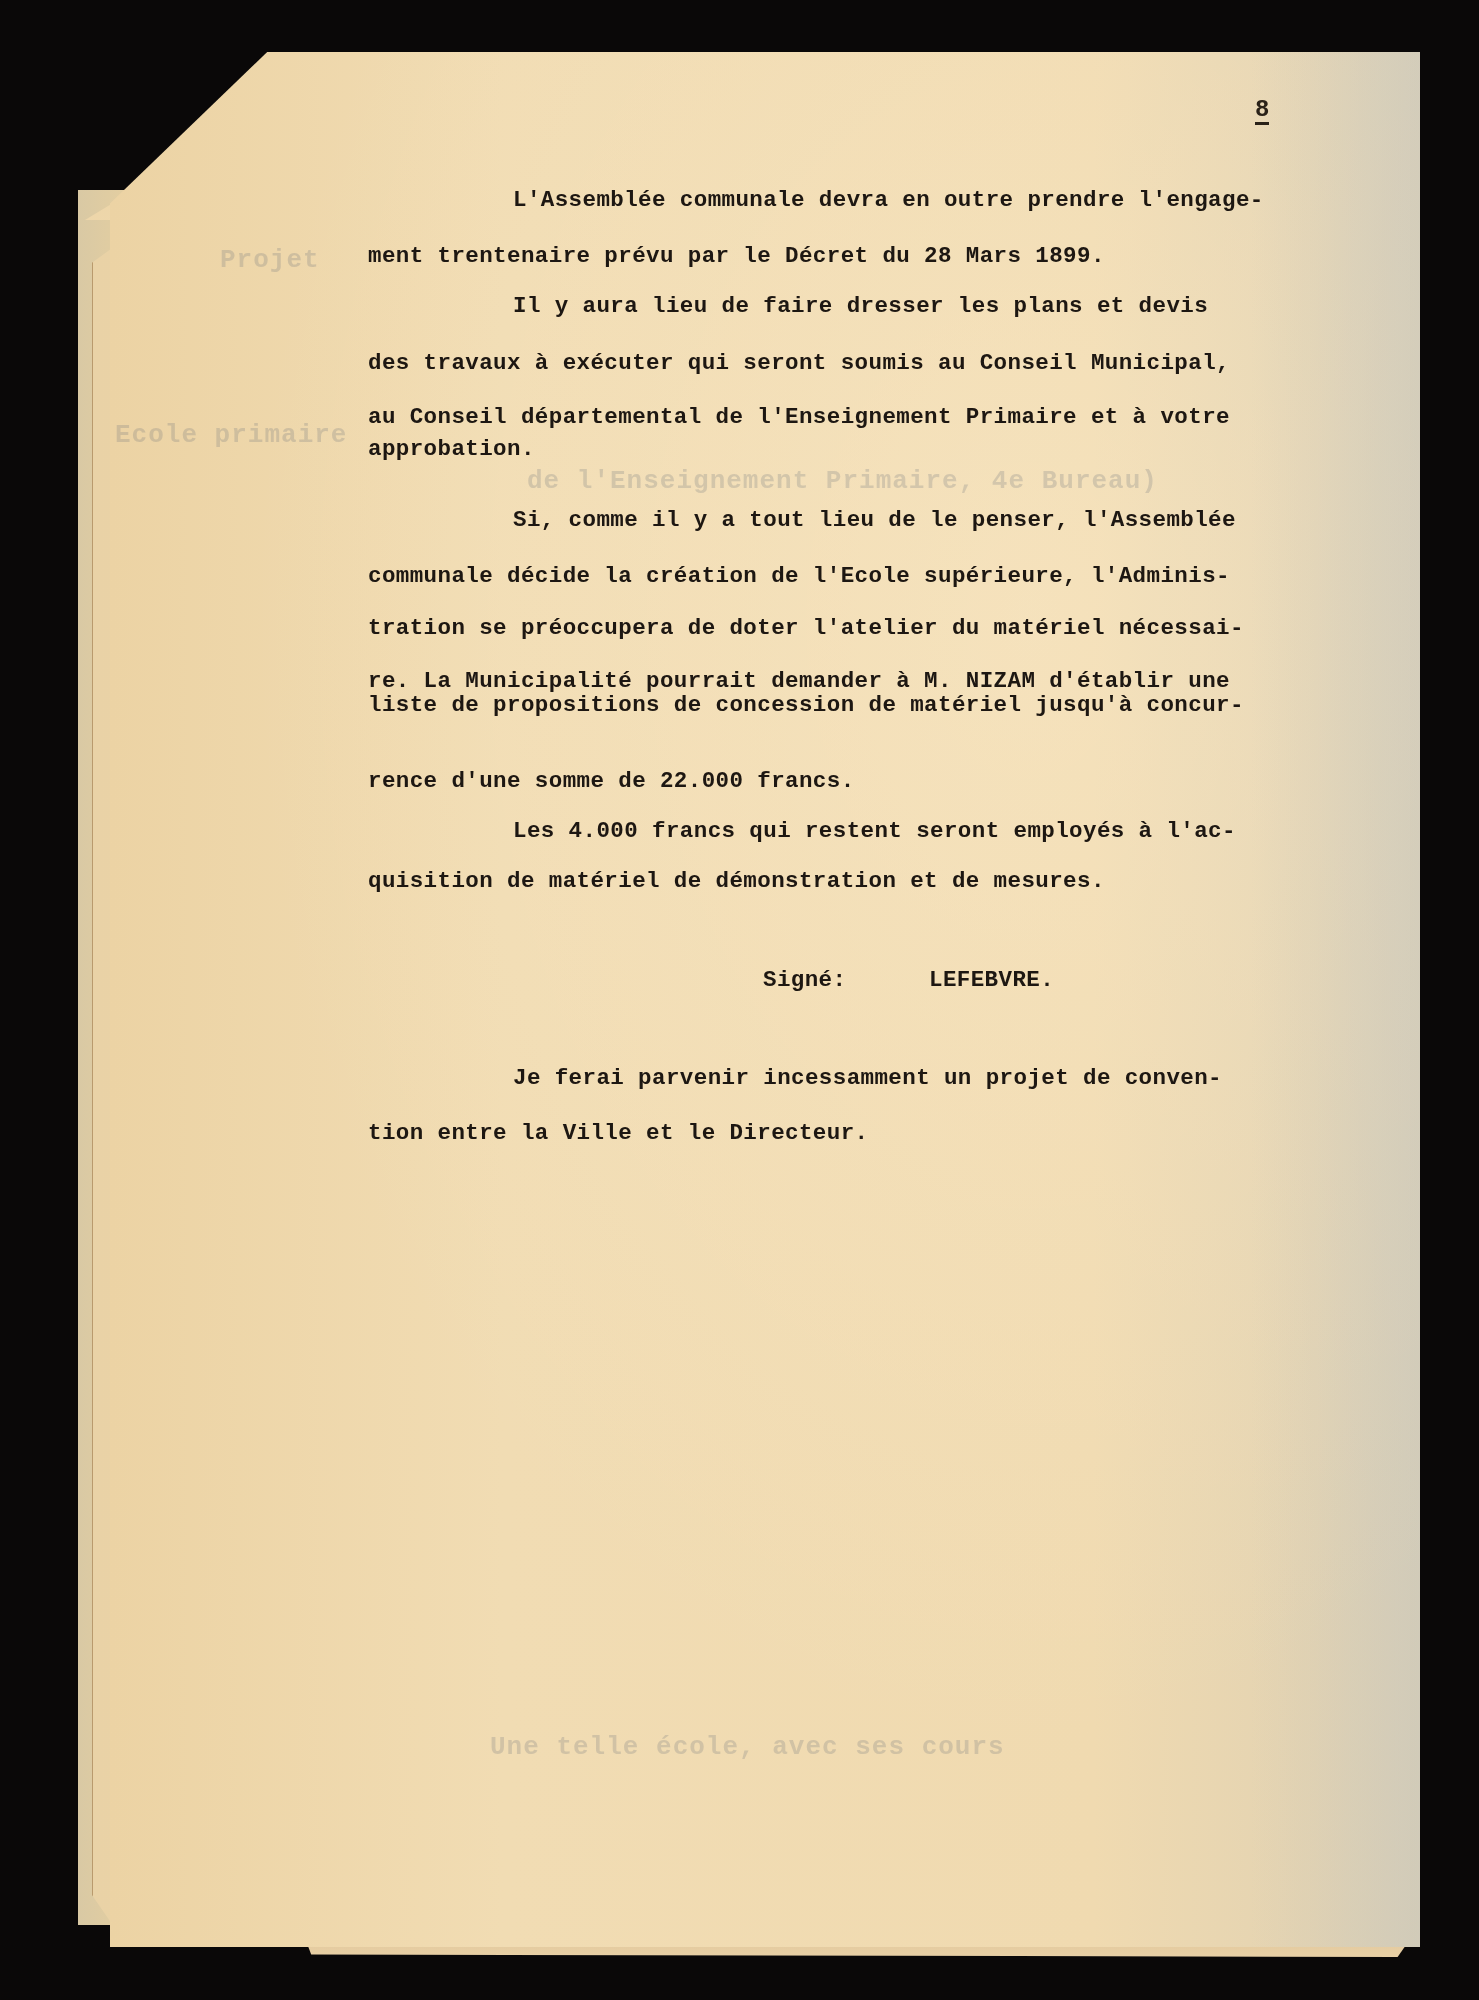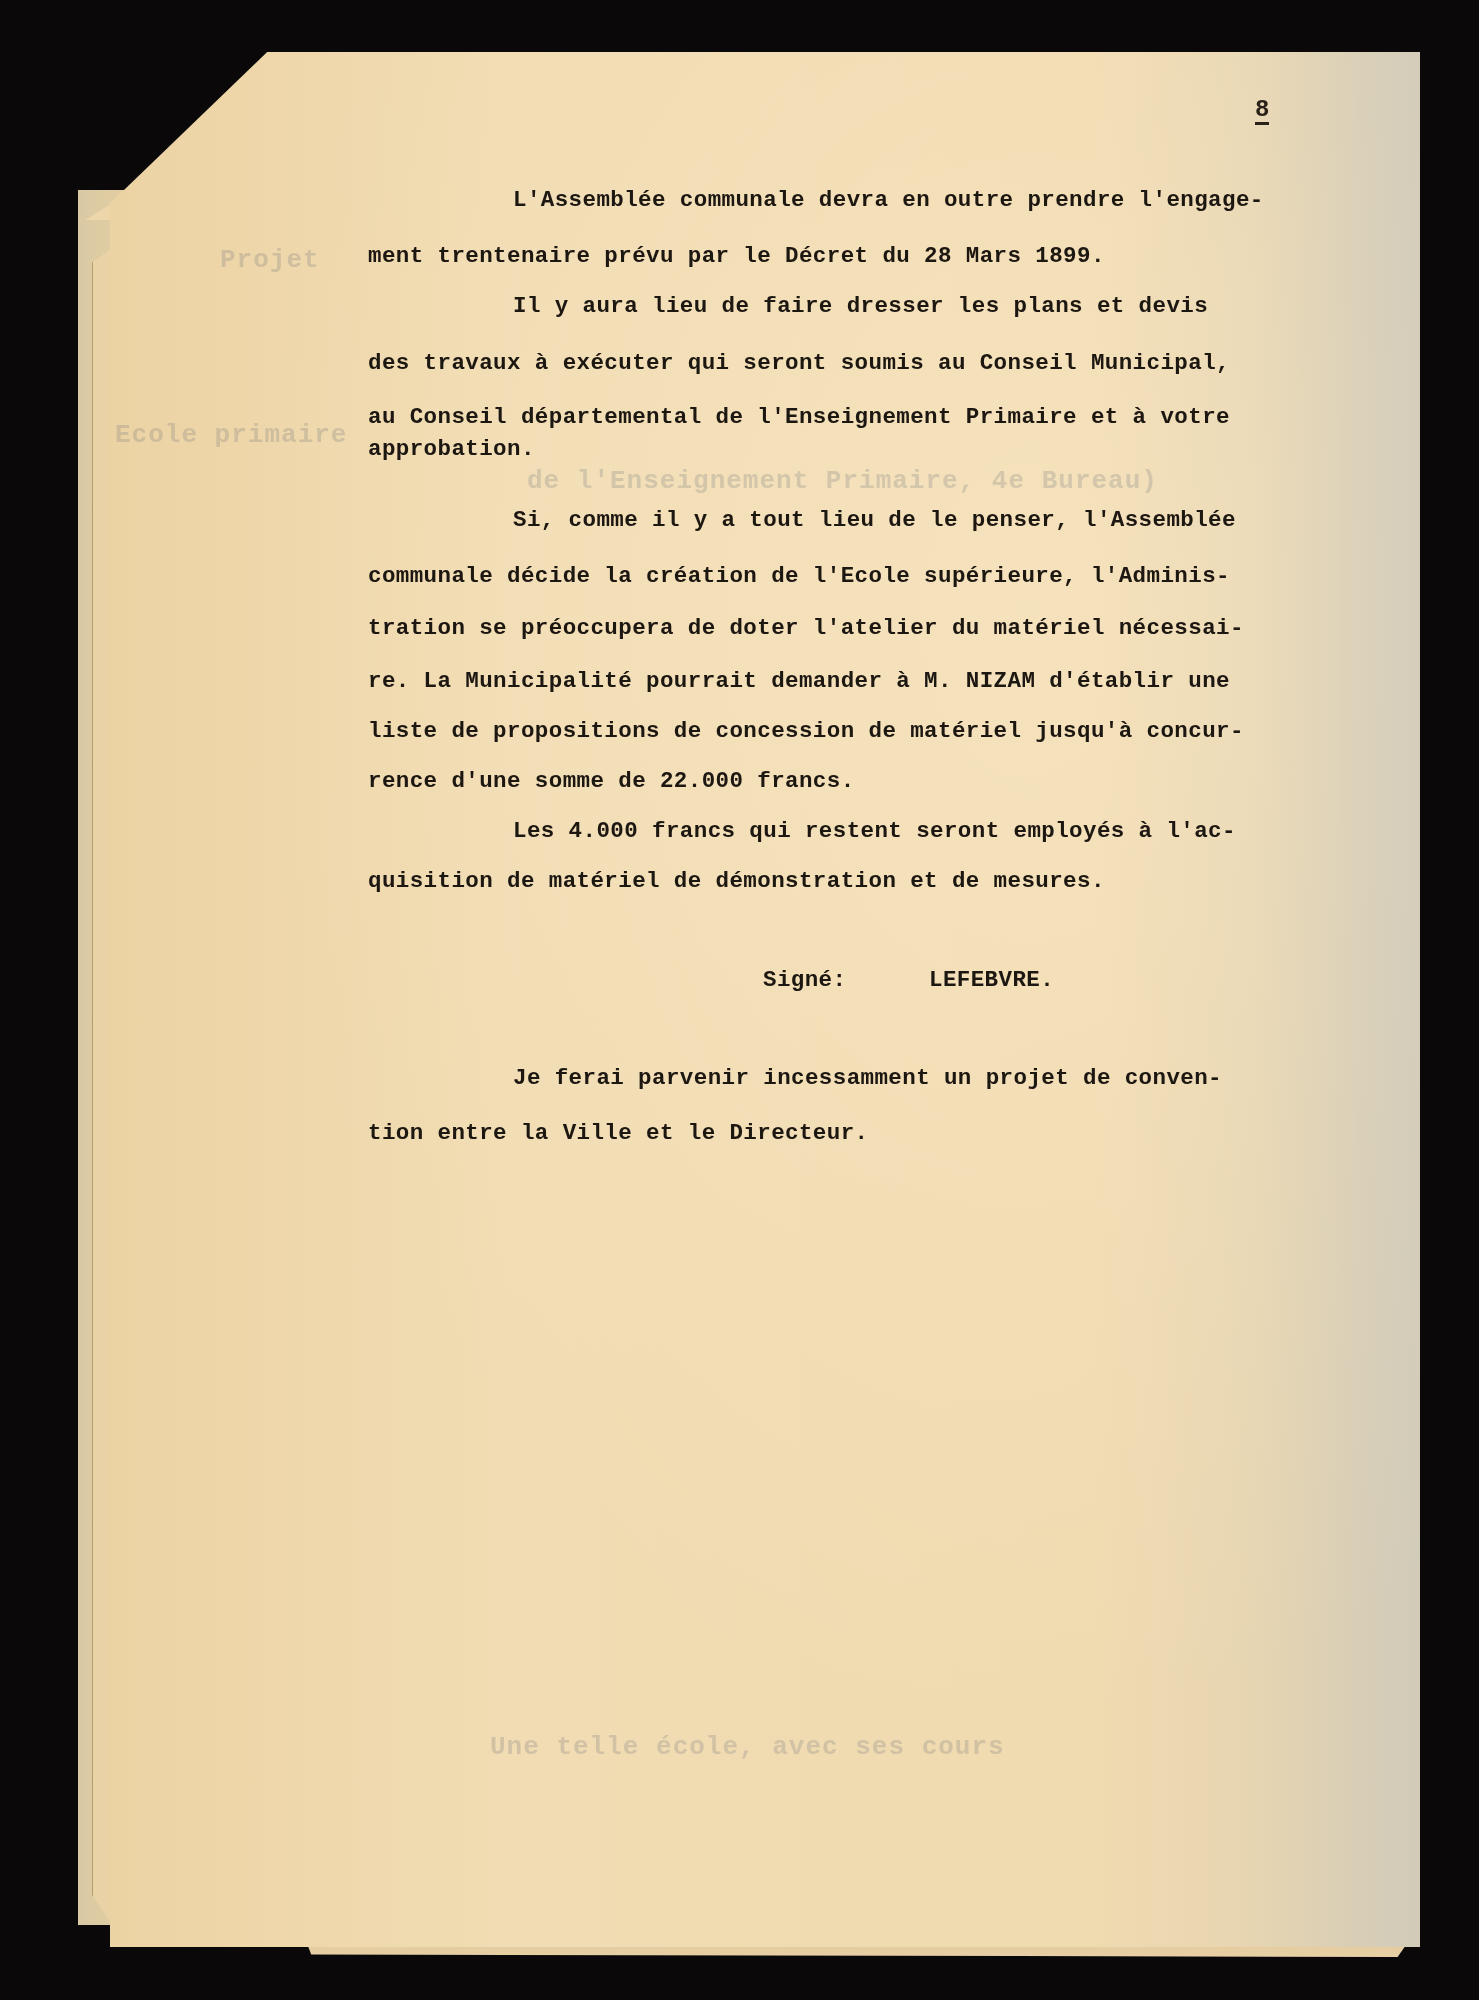--- a/index.html
+++ b/index.html
@@ -89,21 +89,21 @@
 
   <div class="line indent" style="top:293px;">Il y aura lieu de faire dresser les plans et devis</div>
   <div class="line" style="top:350px;">des travaux à exécuter qui seront soumis au Conseil Municipal,</div>
   <div class="line" style="top:404px;">au Conseil départemental de l'Enseignement Primaire et à votre</div>
   <div class="line" style="top:436px;">approbation.</div>
 
   <div class="line indent" style="top:507px;">Si, comme il y a tout lieu de le penser, l'Assemblée</div>
   <div class="line" style="top:563px;">communale décide la création de l'Ecole supérieure, l'Adminis-</div>
   <div class="line" style="top:615px;">tration se préoccupera de doter l'atelier du matériel nécessai-</div>
   <div class="line" style="top:668px;">re. La Municipalité pourrait demander à M. NIZAM d'établir une</div>
-  <div class="line" style="top:718px;text-align:center;">liste de propositions de concession de matériel jusqu'à concur-</div>
+  <div class="line" style="top:692px;text-align:center;">liste de propositions de concession de matériel jusqu'à concur-</div>
   <div class="line" style="top:768px;">rence d'une somme de 22.000 francs.</div>
 
   <div class="line indent" style="top:818px;">Les 4.000 francs qui restent seront employés à l'ac-</div>
   <div class="line" style="top:868px;">quisition de matériel de démonstration et de mesures.</div>
 
   <div class="signature-line" style="left:395px; top:967px;">Signé:</div>
   <div class="signature-line" style="left:535px; top:967px;margin-left:26px;">LEFEBVRE.</div>
 
   <div class="line indent" style="top:1065px;">Je ferai parvenir incessamment un projet de conven-</div>
   <div class="line" style="top:1120px;">tion entre la Ville et le Directeur.</div>

